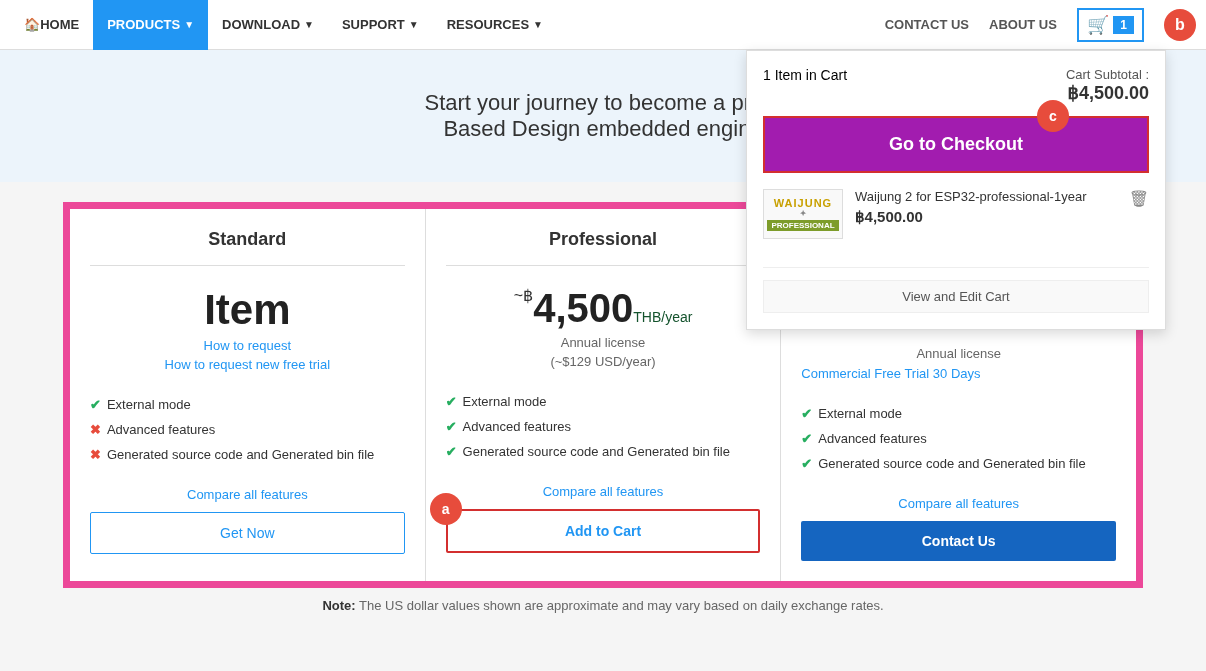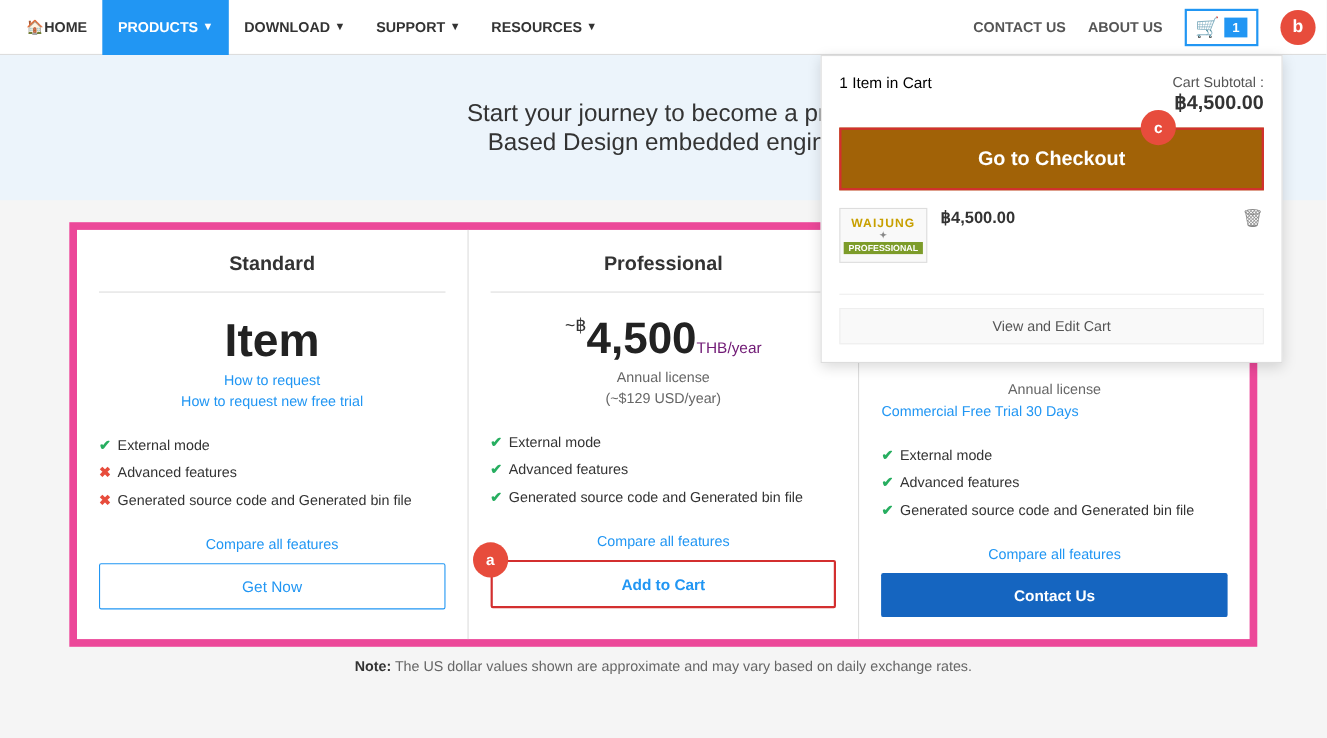--- a/index.html
+++ b/index.html
@@ -117,21 +117,21 @@
     }
     .price-link { color: #2196F3; text-align: center; display: block; margin: 4px 0; font-size: 13px; cursor: pointer; }
     .price-pro {
       text-align: center;
       font-size: 16px;
       color: #555;
       margin-bottom: 4px;
     }
     .price-pro .currency { font-size: 16px; vertical-align: top; color: #333; }
     .price-pro .amount { font-size: 40px; font-weight: bold; color: #222; }
-    .price-pro .unit { font-size: 14px; color: #701a75; }
+    .price-pro .unit { font-size: 14px; color: #14532d; }
     .price-annual { text-align: center; font-size: 13px; color: #666; margin: 4px 0; }
     .price-trial { text-align: center; font-size: 13px; color: #2196F3; cursor: pointer; }
 
     .feature-list { list-style: none; margin: 20px 0; }
     .feature-list li {
       padding: 5px 0;
       font-size: 13px;
       color: #333;
       display: flex;
       align-items: flex-start;
@@ -224,21 +224,21 @@
       align-items: flex-start;
       margin-bottom: 12px;
     }
     .cart-subtotal-label { font-size: 13px; color: #555; text-align: right; }
     .cart-subtotal-amount { font-size: 18px; font-weight: bold; color: #333; text-align: right; }
 
     .checkout-btn-wrapper { position: relative; margin-bottom: 16px; }
     .checkout-btn {
       width: 100%;
       padding: 16px;
-      background: #a16207;
+      background: #a21caf;
       color: #fff;
       font-size: 18px;
       font-weight: bold;
       border: 2px solid #d32f2f;
       cursor: pointer;
     }
     .ann-c-pos {
       position: absolute;
       top: -16px;
       right: 80px;
@@ -358,20 +358,21 @@
       <button class="checkout-btn">Go to Checkout</button>
     </div>
 
     <div class="cart-product-row">
       <div class="product-thumb">
         <span class="brand">WAIJUNG</span>
         <span style="font-size:8px;color:#888;">✦</span>
         <span class="tier">PROFESSIONAL</span>
       </div>
       <div class="product-info">
+        <div class="product-name">Waijung 2 for ESP32-professional-1year</div>
         <div class="product-price">฿4,500.00</div>
       </div>
       <span class="delete-icon">🗑</span>
     </div>
 
     <div class="view-edit-btn">View and Edit Cart</div>
   </div>
 </nav>
 
 <div class="hero">

